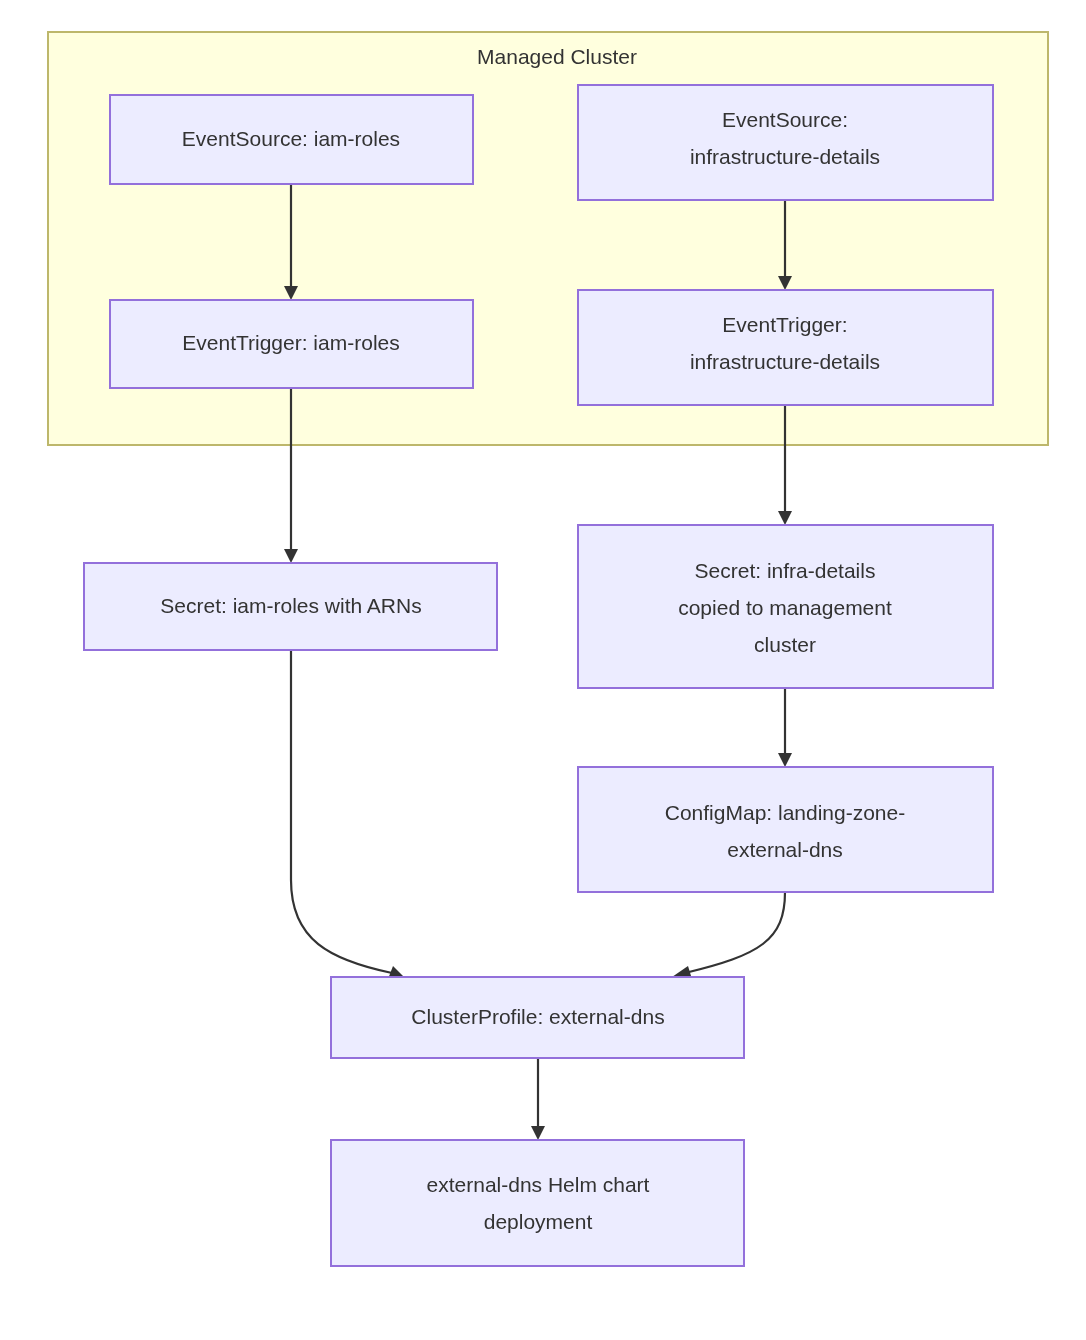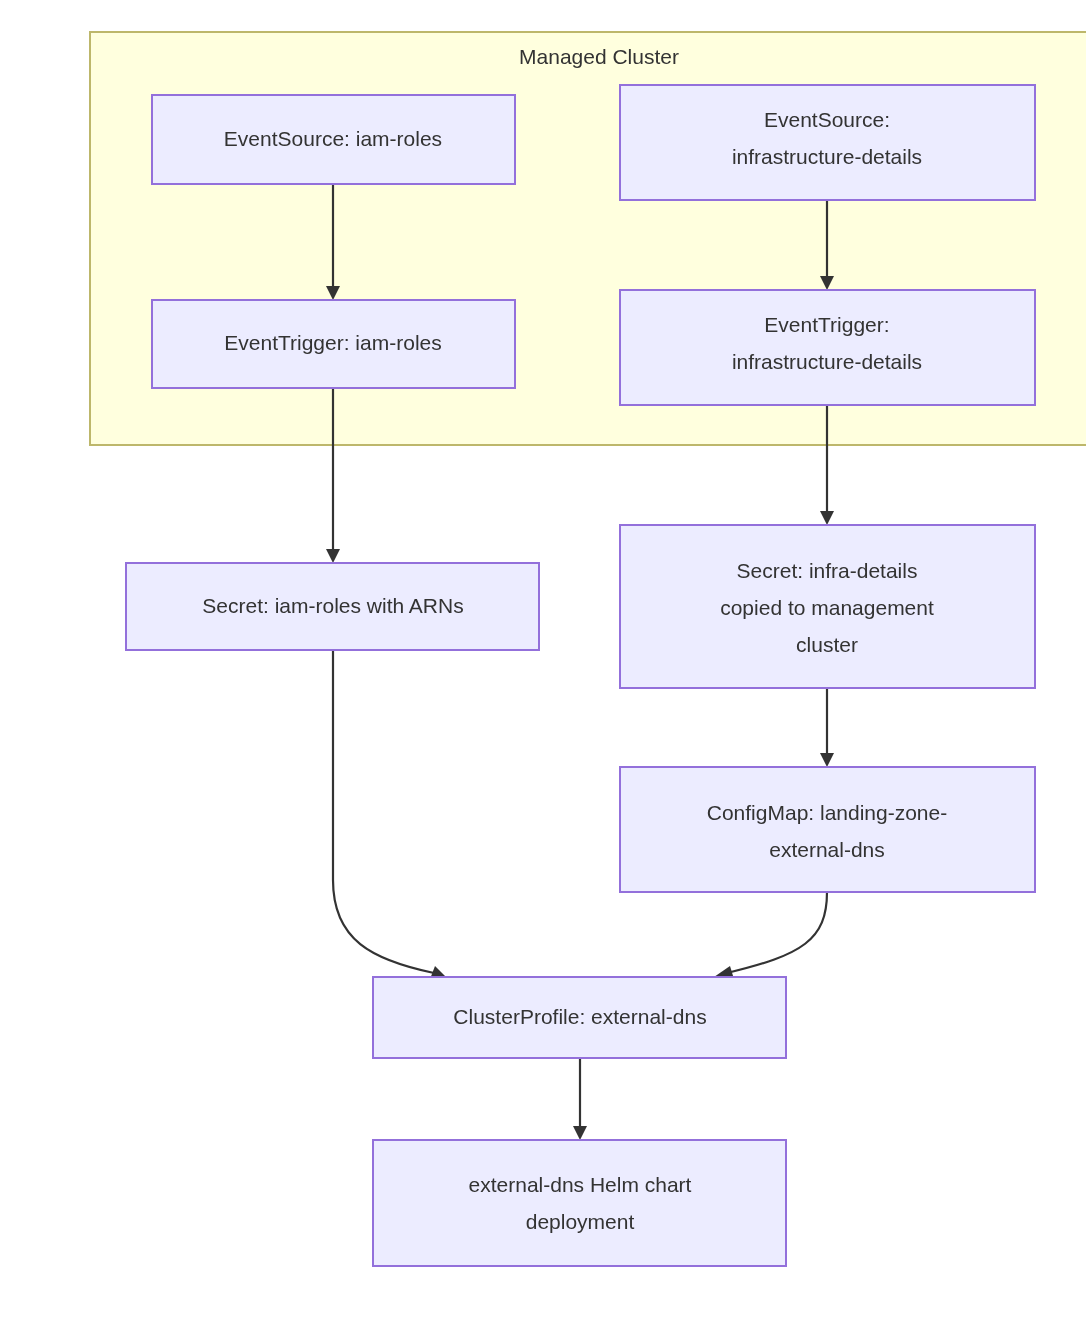--- a/index.html
+++ b/index.html
@@ -10,21 +10,20 @@
   body {
     width: 1086px;
     height: 1340px;
     font-family: "Liberation Sans", sans-serif;
     overflow: hidden;
   }
   #diagram-root {
     position: relative;
     width: 976px;
     height: 1340px;
-    margin-left: 42px;
   }
   svg.flow {
     position: absolute;
     top: 0;
     left: 0;
     width: 1086px;
     height: 1340px;
     display: block;
   }
   .cluster-rect {

